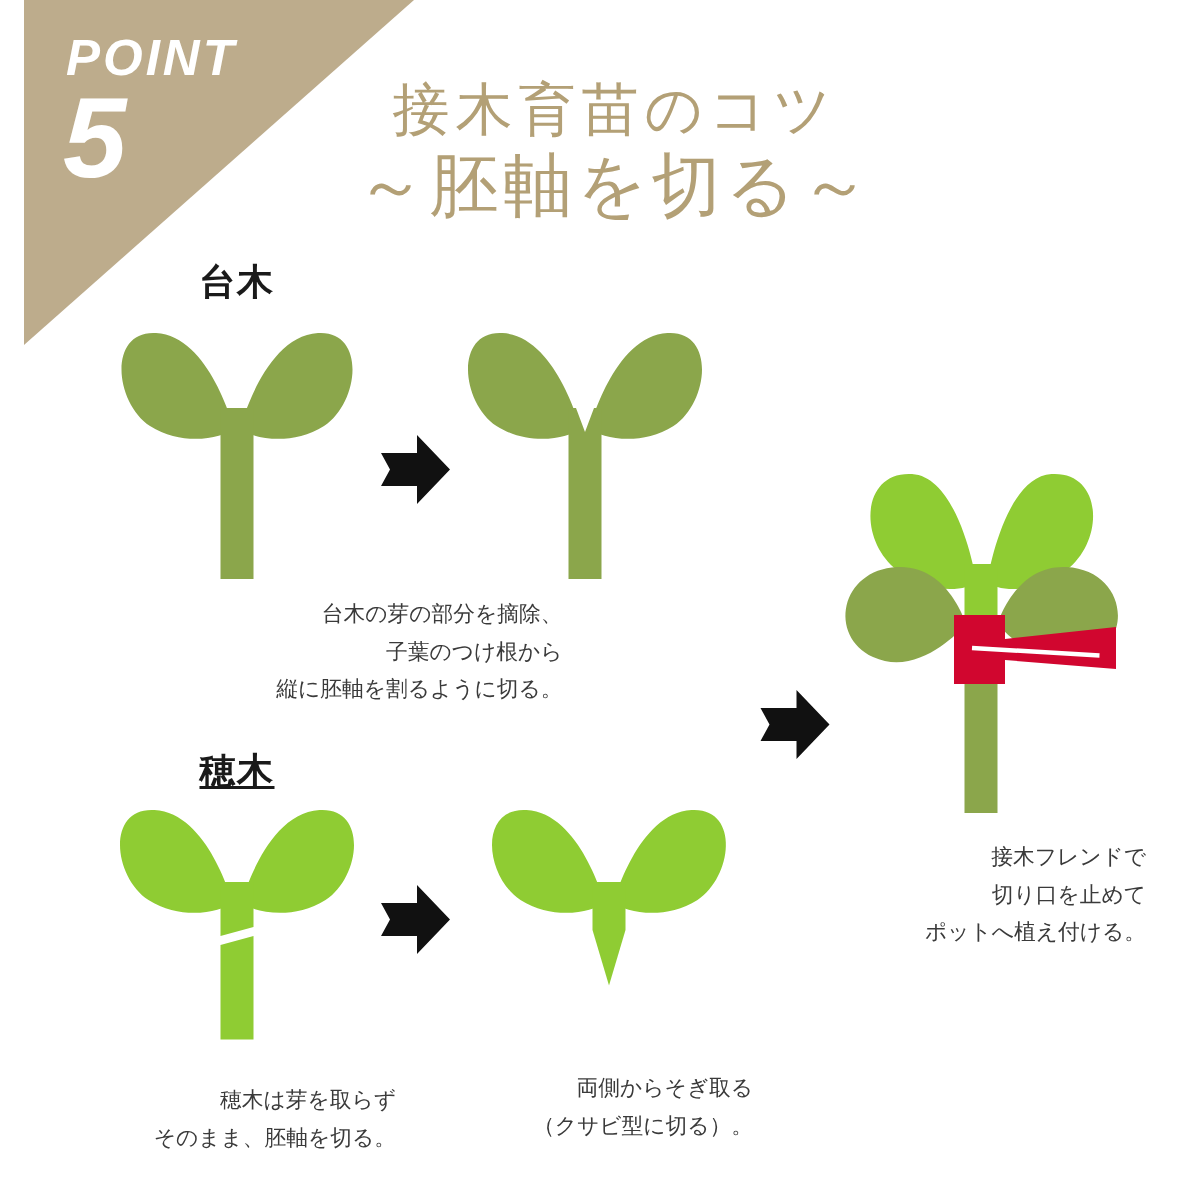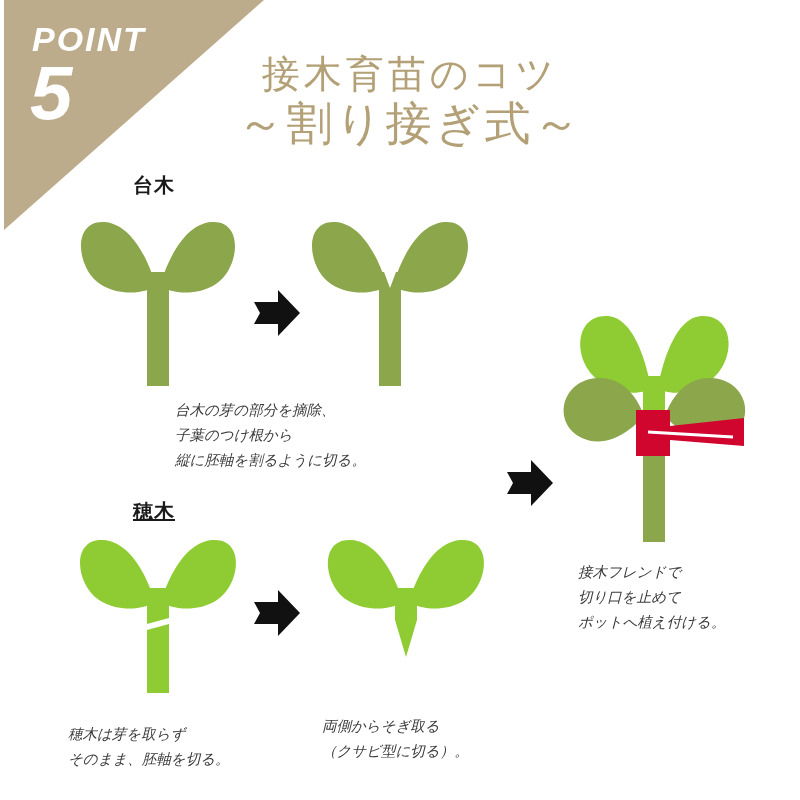--- a/index.html
+++ b/index.html
@@ -13,21 +13,21 @@
     width: 800px;
     height: 800px;
     background: #ffffff;
     overflow: hidden;
     font-family: "Liberation Sans", "DejaVu Sans", sans-serif;
   }
 
   
   .corner-wrap {
     position: absolute;
-    left: 4px;
+    left: 16px;
     top: 0;
     width: 260px;
     height: 230px;
   }
   .corner-shape {
     position: absolute;
     inset: 0;
     background: #bdac8c;
     clip-path: polygon(0 0, 100% 0, 0 100%);
   }
@@ -63,37 +63,36 @@
     color: #b3a076;
     font-family: "Liberation Serif", "DejaVu Serif", serif;
     line-height: 1.18;
   }
   .title-line1 { font-size: 38px; letter-spacing: 4px; }
   .title-line2 { font-size: 46px; letter-spacing: 3px; }
 
   
   .grp-label {
     position: absolute;
-    font-size: 20px;
+    font-size: 24px;
     font-weight: bold;
     color: #1a1a1a;
     letter-spacing: 1px;
   }
   #label-rootstock { left: 133px; top: 172px; }
   #label-scion     { left: 133px; top: 498px; text-decoration: underline; }
 
   
   .caption {
     position: absolute;
     font-size: 14.5px;
     color: #3a3a3a;
     line-height: 1.72;
-    text-align: left;
+    text-align: right;
     white-space: pre-line;
-    font-style: italic;
   }
   #cap-rootstock { left: 175px; top: 398px; width: 200px; }
   #cap-scion     { left: 68px;  top: 722px; width: 196px; }
   #cap-wedge     { left: 322px; top: 714px; width: 180px; }
   #cap-final     { left: 578px; top: 560px; width: 186px; }
 
   
   .arrow {
     position: absolute;
     width: 0; height: 0;
@@ -118,21 +117,21 @@
 <div id="poster">
 
   <div class="corner-wrap">
     <div class="corner-shape"></div>
     <div class="point-word">POINT</div>
     <div class="point-num">5</div>
   </div>
 
   <div class="title-block">
     <div class="title-line1">接木育苗のコツ</div>
-    <div class="title-line2">～割り接ぎ式～</div>
+    <div class="title-line2">～胚軸を切る～</div>
   </div>
 
   <div class="grp-label" id="label-rootstock">台木</div>
   <div class="grp-label" id="label-scion">穂木</div>
 
   <div class="plant" id="plant-rootstock-1">
     <svg width="160" height="190" viewBox="0 0 160 190">
       <g fill="#8ba64b">
 
         <path d="M78,86 C78,86 62,24 26,22 C-6,20 -2,68 22,84 C44,98 70,92 78,86 Z"></path>

